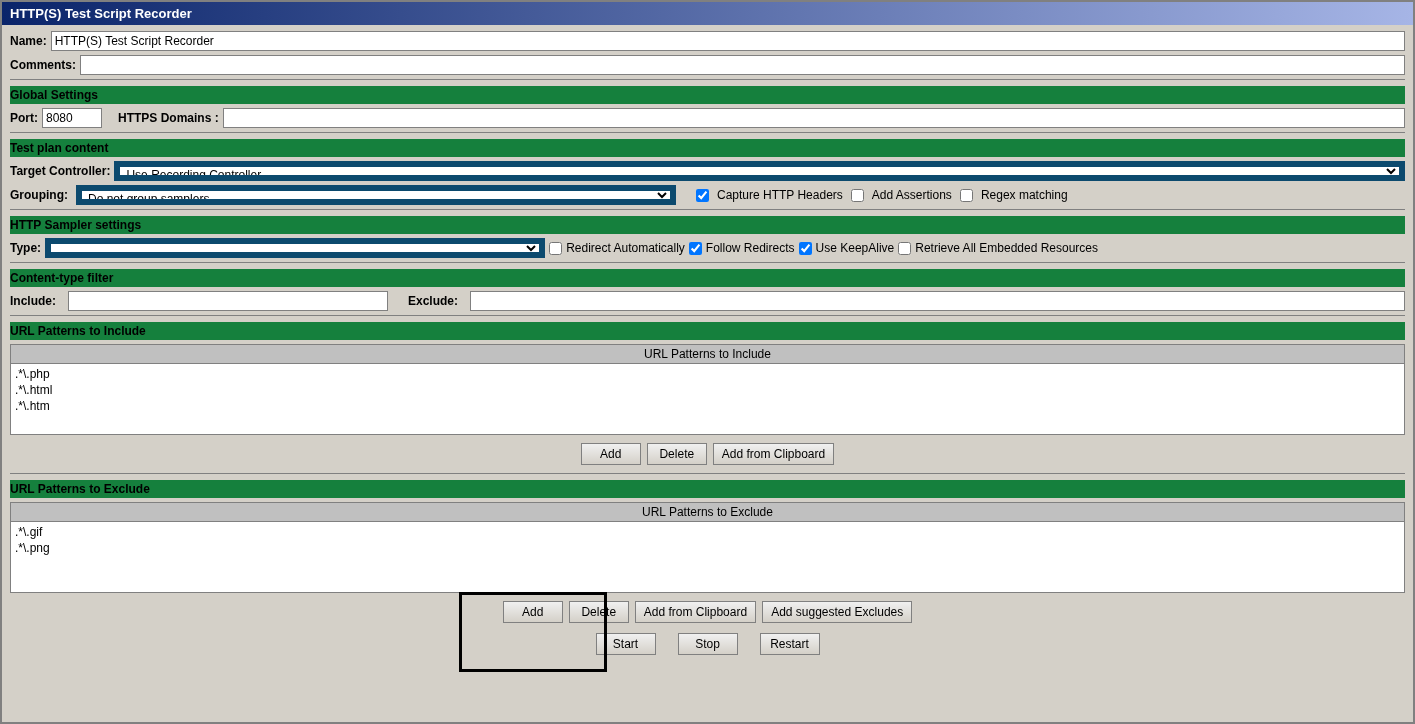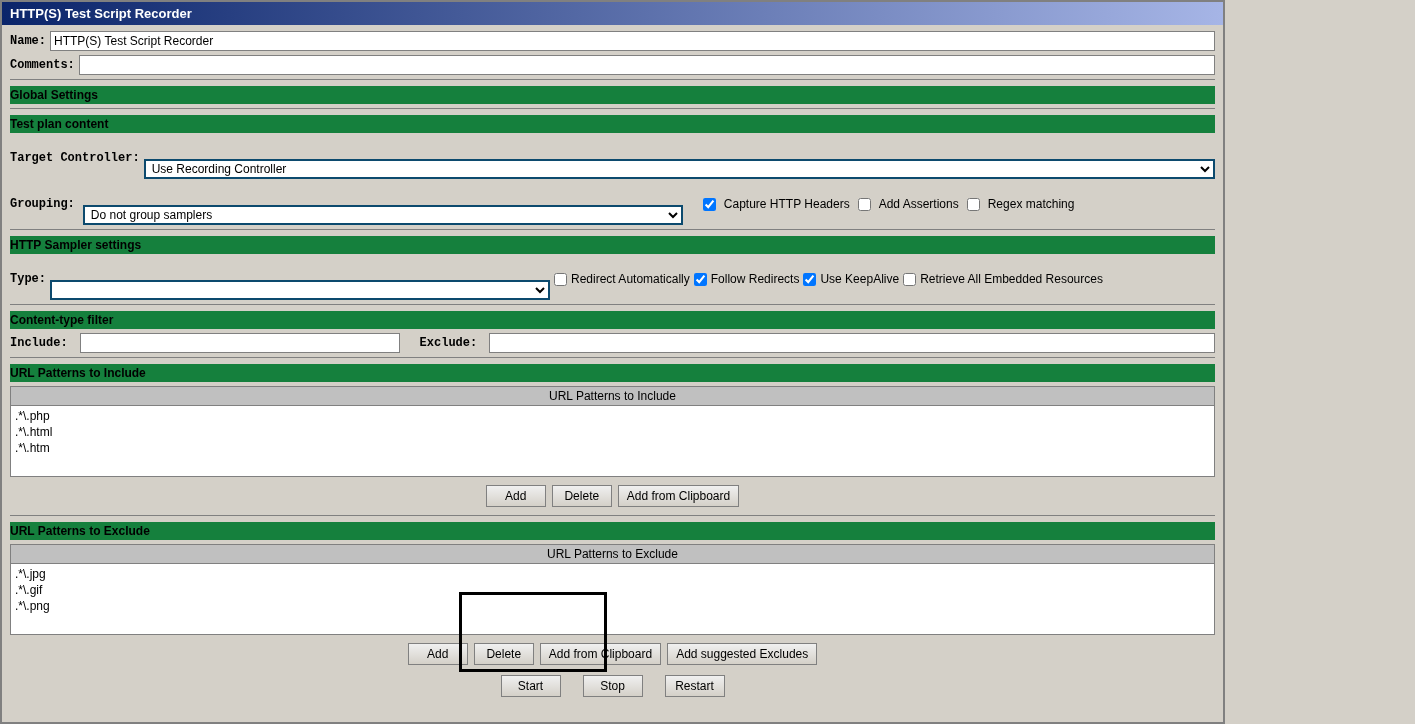--- a/index.html
+++ b/index.html
@@ -3,21 +3,21 @@
   <meta charset="utf-8">
   <style>
     * { box-sizing: border-box; margin: 0; padding: 0; }
     body {
       font-family: 'Segoe UI', Tahoma, Arial, sans-serif;
       font-size: 12px;
       background: #d4d0c8;
       color: #000;
     }
     .window {
-      width: 1225px;
+      width: 1415px;
       min-height: 724px;
       background: #d4d0c8;
       border: 2px solid #808080;
       position: relative;
       overflow: hidden;
     }
     .title-bar {
       background: linear-gradient(to right, #0a246a, #a6b5e6);
       color: white;
       padding: 4px 8px;
@@ -30,21 +30,20 @@
     .field-row {
       display: flex;
       align-items: center;
       margin-bottom: 4px;
       gap: 4px;
     }
     .field-label {
       font-weight: bold;
       white-space: nowrap;
       color: #000;
-      font-family: Liberation Mono, monospace;
     }
     .field-input {
       border: 1px solid #808080;
       background: white;
       height: 20px;
       padding: 1px 3px;
       font-size: 12px;
     }
     .field-input-wide {
       flex: 1;
@@ -56,25 +55,24 @@
       margin-bottom: 4px;
       padding: 2px 0;
     }
     .divider {
       border: none;
       border-top: 1px solid #808080;
       margin: 4px 0;
     }
     select.combo {
       height: 20px;
-      border: 2px solid #0c4a6e;
+      border: 6px solid #0c4a6e;
       background: white;
       font-size: 12px;
       padding: 0 2px;
-      margin-top: 22px;
     }
     .checkbox-label {
       white-space: nowrap;
     }
     .panel {
       border: 1px solid #808080;
       background: #d4d0c8;
       margin-bottom: 4px;
     }
     .panel-header {
@@ -176,20 +174,26 @@
     </div>
 
     <div class="field-row">
       <span class="field-label">Comments:</span>
       <input class="field-input field-input-wide" type="text" style="">
     </div>
 
     <hr class="divider">
 
     <div class="section-header">Global Settings</div>
+    <div class="field-row">
+      <span class="field-label">Port:</span>
+      <input class="field-input" type="text" style="width: 60px;" value="8080">
+      <span class="field-label" style="margin-left:12px;">HTTPS Domains :</span>
+      <input class="field-input field-input-wide" type="text" style="">
+    </div>
 
     <hr class="divider">
 
     <div class="section-header">Test plan content</div>
     <div class="field-row">
       <span class="field-label">Target Controller:</span>
       <select class="combo field-input-wide">
         <option>Use Recording Controller</option>
       </select>
     </div>
@@ -255,21 +259,20 @@
       <button>Delete</button>
       <button>Add from Clipboard</button>
     </div>
 
     <hr class="divider">
 
     <div class="section-header">URL Patterns to Exclude</div>
     <div class="panel">
       <div class="panel-header">URL Patterns to Exclude</div>
       <ul class="panel-list">
-        <li>.*\.jpg</li>
         <li>.*\.gif</li>
         <li>.*\.png</li>
         <li>&nbsp;</li>
       </ul>
     </div>
     <div class="panel-buttons">
       <button>Add</button>
       <button>Delete</button>
       <button>Add from Clipboard</button>
       <button>Add suggested Excludes</button>

